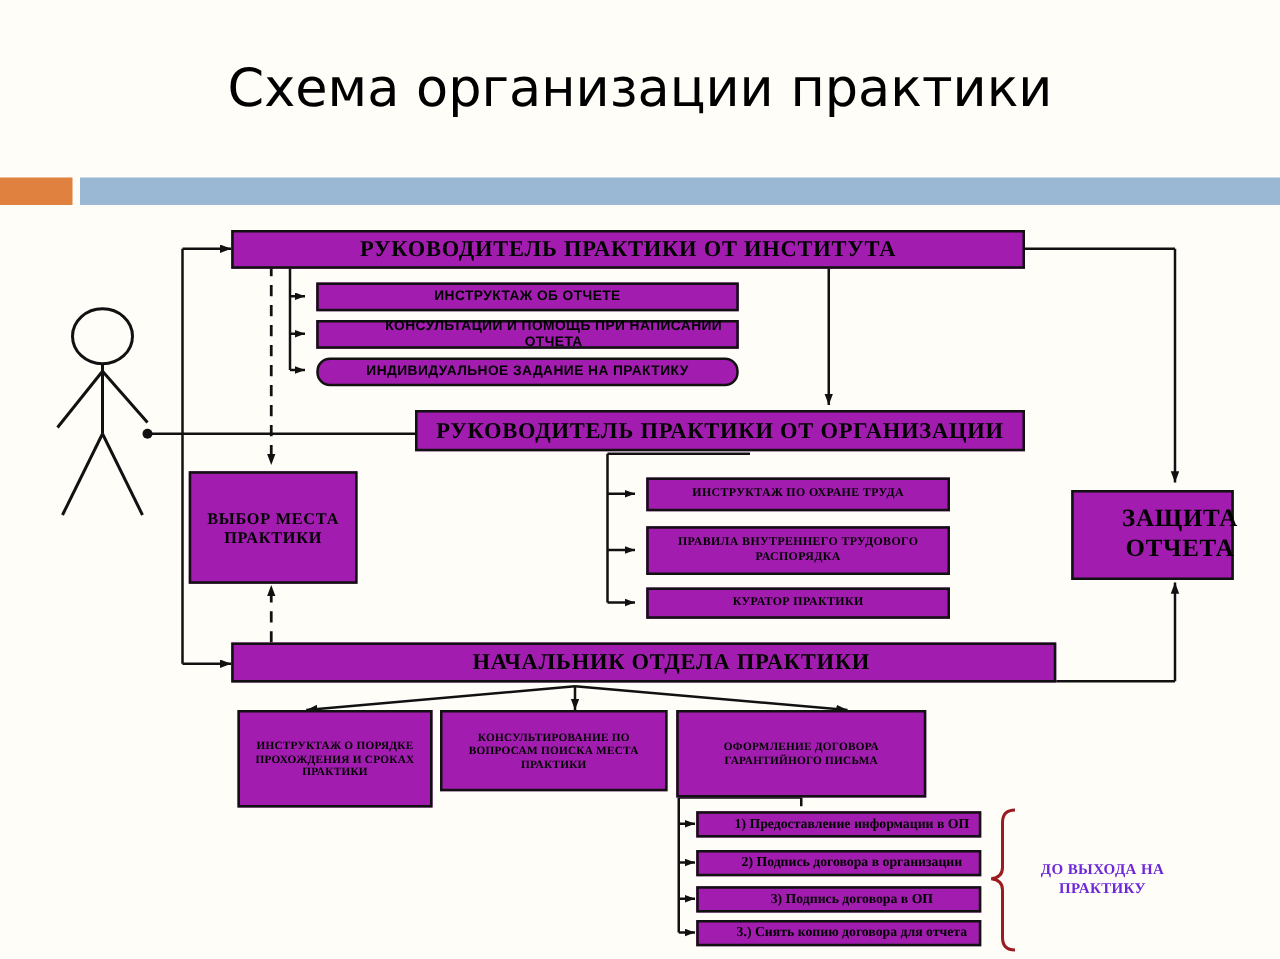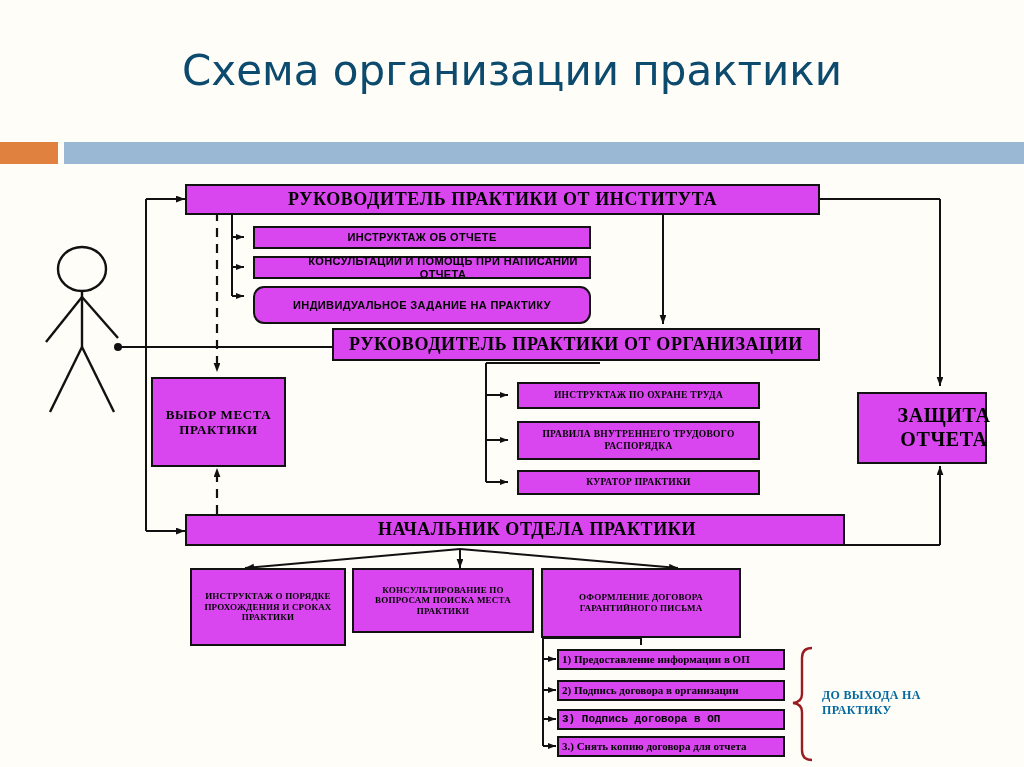--- a/index.html
+++ b/index.html
@@ -12,38 +12,38 @@
   }
   #stage{position:absolute;left:0;top:0;width:1024px;height:767px;}
 
   
   .slide-title{
     position:absolute;left:0;top:46px;width:1024px;
     text-align:center;
     font-family:"DejaVu Sans", sans-serif;
     font-size:42px;
     font-weight:400;
-    color:#0c4a6e;
+    color:#000000;
     letter-spacing:0px;
     white-space:nowrap;
   }
   .rule-orange{
     position:absolute;left:0;top:142px;width:58px;height:22px;
     background:#e0813f;
   }
   .rule-blue{
     position:absolute;left:64px;top:142px;width:960px;height:22px;
     background:#9ab8d4;
   }
 
   
   .box{
     position:absolute;
     box-sizing:border-box;
-    background:#d946ef;
+    background:#a21caf;
     border:2px solid #111;
     display:flex;
     align-items:center;
     justify-content:center;
     text-align:center;
     line-height:1.18;
     color:#000;
   }
 
   .hdr{
@@ -67,33 +67,34 @@
   .small-serif{
     font-family:"Liberation Serif", serif;
     font-size:9px;
     font-weight:bold;
     letter-spacing:0.2px;
   }
   .numbox{
     font-family:"Liberation Serif", serif;
     font-size:11px;
     font-weight:bold;
-    justify-content:flex-start;
-    padding-left:3px;
+    justify-content:center;
+    padding-left:21px;
     text-align:left;
   }
 
   svg.overlay{position:absolute;left:0;top:0;width:1024px;height:767px;pointer-events:none;}
 
   .brace-label{
     position:absolute;
     font-family:"Liberation Serif", serif;
     font-weight:bold;
     font-size:12px;
-    color:#0369a1;
+    color:#6d28d9;
+    text-align:center;
     line-height:1.25;
     letter-spacing:0.3px;
   }
 </style>
 </head>
 <body>
 
 <div id="stage">
 
   <div class="slide-title">Схема организации практики</div>
@@ -166,21 +167,21 @@
   <div class="box hdr" style="left:185px;top:184px;width:635px;height:31px;">
     <span>РУКОВОДИТЕЛЬ ПРАКТИКИ ОТ ИНСТИТУТА</span>
   </div>
 
   <div class="box sub-sans" style="left:253px;top:226px;width:338px;height:23px;">
     <span>ИНСТРУКТАЖ ОБ ОТЧЕТЕ</span>
   </div>
   <div class="box sub-sans" style="left:253px;top:256px;width:338px;height:23px;padding-left:42px;">
     <span>КОНСУЛЬТАЦИИ И ПОМОЩЬ ПРИ НАПИСАНИИ ОТЧЕТА</span>
   </div>
-  <div class="box sub-sans" style="left:253px;top:286px;width:338px;height:38px;border-radius:11px;">
+  <div class="box sub-sans" style="left:253px;top:286px;width:338px;height:23px;border-radius:11px;">
     <span>ИНДИВИДУАЛЬНОЕ ЗАДАНИЕ НА ПРАКТИКУ</span>
   </div>
 
   <div class="box sub-serif" style="left:517px;top:382px;width:243px;height:27px;">
     <span>ИНСТРУКТАЖ  ПО ОХРАНЕ ТРУДА</span>
   </div>
 
   <div class="box hdr" style="left:332px;top:328px;width:488px;height:33px;">
     <span>РУКОВОДИТЕЛЬ  ПРАКТИКИ  ОТ  ОРГАНИЗАЦИИ</span>
   </div>
@@ -212,21 +213,21 @@
   <div class="box small-serif" style="left:541px;top:568px;width:200px;height:70px;padding:0 6px;">
     <span>ОФОРМЛЕНИЕ ДОГОВОРА ГАРАНТИЙНОГО ПИСЬМА</span>
   </div>
 
   <div class="box numbox" style="left:557px;top:649px;width:228px;height:21px;">
     <span>1) Предоставление информации в ОП</span>
   </div>
   <div class="box numbox" style="left:557px;top:680px;width:228px;height:21px;">
     <span>2) Подпись договора в организации</span>
   </div>
-  <div class="box numbox" style="left:557px;top:709px;width:228px;height:21px;font-family:Liberation Mono, monospace;">
+  <div class="box numbox" style="left:557px;top:709px;width:228px;height:21px;">
     <span>3) Подпись договора в ОП</span>
   </div>
   <div class="box numbox" style="left:557px;top:736px;width:228px;height:21px;">
     <span>3.) Снять копию договора для отчета</span>
   </div>
 
   <div class="brace-label" style="left:822px;top:688px;width:120px;">ДО ВЫХОДА НА
 ПРАКТИКУ</div>
 
 </div>

